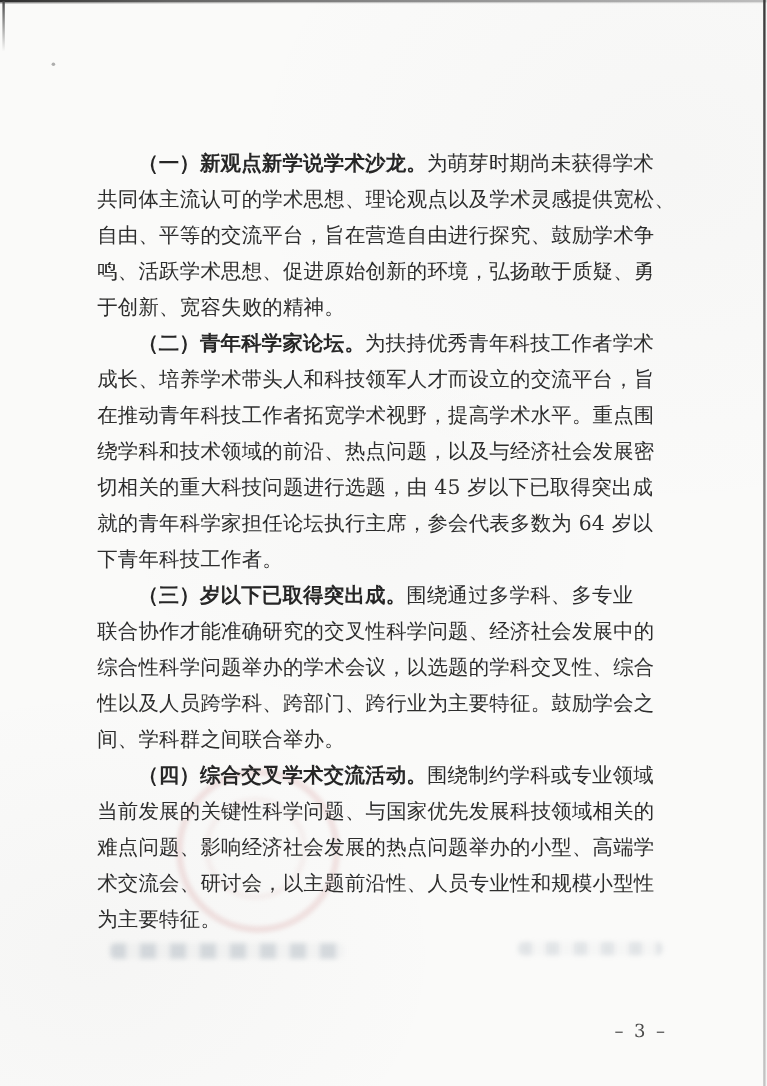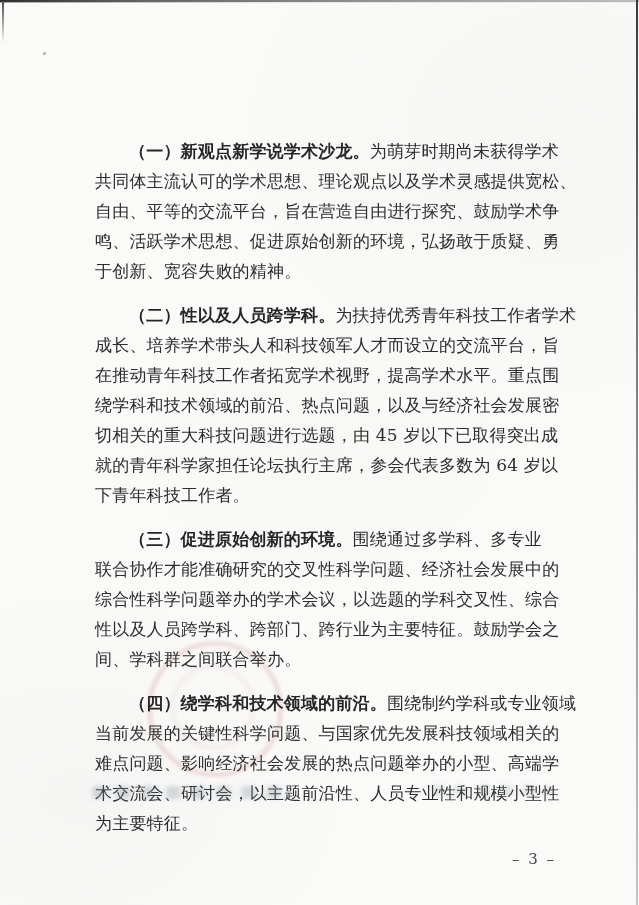--- a/index.html
+++ b/index.html
@@ -44,21 +44,21 @@
     position: absolute;
     left: 81px;
     top: 122px;
     width: 520px;
     color: #2d2d2d;
     font-size: 17px;
     line-height: 30px;
     letter-spacing: 0.2px;
   }
   .para {
-    margin: 14px;
+    margin: 0;
     white-space: pre-line;
     text-indent: 34px;
   }
   .para .lead { font-weight: 700; color: #262626; }
 
   
   .stamp-ring {
     position: absolute; left: 147px; top: 641px; width: 126px; height: 126px;
     border-radius: 50%;
     border: 5px solid rgba(198,116,116,0.20);
@@ -103,33 +103,33 @@
 
   <div class="stamp-ring"></div>
   <div class="stamp-inner"></div>
 
   <div class="text-block">
     <p class="para"><span class="lead">（一）新观点新学说学术沙龙。</span><span>为萌芽时期尚未获得学术
 共同体主流认可的学术思想、理论观点以及学术灵感提供宽松、
 自由、平等的交流平台，旨在营造自由进行探究、鼓励学术争
 鸣、活跃学术思想、促进原始创新的环境，弘扬敢于质疑、勇
 于创新、宽容失败的精神。</span></p>
-    <p class="para"><span class="lead">（二）性以及人员跨学科。</span><span>为扶持优秀青年科技工作者学术
+    <p class="para"><span class="lead">（二）青年科学家论坛。</span><span>为扶持优秀青年科技工作者学术
 成长、培养学术带头人和科技领军人才而设立的交流平台，旨
 在推动青年科技工作者拓宽学术视野，提高学术水平。重点围
 绕学科和技术领域的前沿、热点问题，以及与经济社会发展密
 切相关的重大科技问题进行选题，由 45 岁以下已取得突出成
 就的青年科学家担任论坛执行主席，参会代表多数为 64 岁以
 下青年科技工作者。</span></p>
-    <p class="para"><span class="lead">（三）促进原始创新的环境。</span><span>围绕通过多学科、多专业
+    <p class="para"><span class="lead">（三）岁以下已取得突出成。</span><span>围绕通过多学科、多专业
 联合协作才能准确研究的交叉性科学问题、经济社会发展中的
 综合性科学问题举办的学术会议，以选题的学科交叉性、综合
 性以及人员跨学科、跨部门、跨行业为主要特征。鼓励学会之
 间、学科群之间联合举办。</span></p>
-    <p class="para"><span class="lead">（四）绕学科和技术领域的前沿。</span><span>围绕制约学科或专业领域
+    <p class="para"><span class="lead">（四）综合交叉学术交流活动。</span><span>围绕制约学科或专业领域
 当前发展的关键性科学问题、与国家优先发展科技领域相关的
 难点问题、影响经济社会发展的热点问题举办的小型、高端学
 术交流会、研讨会，以主题前沿性、人员专业性和规模小型性
 为主要特征。</span></p>
   </div>
 
   <div class="ghost-left"></div>
   <div class="ghost-right"></div>
 
   <div class="page-number">– 3 –</div>

